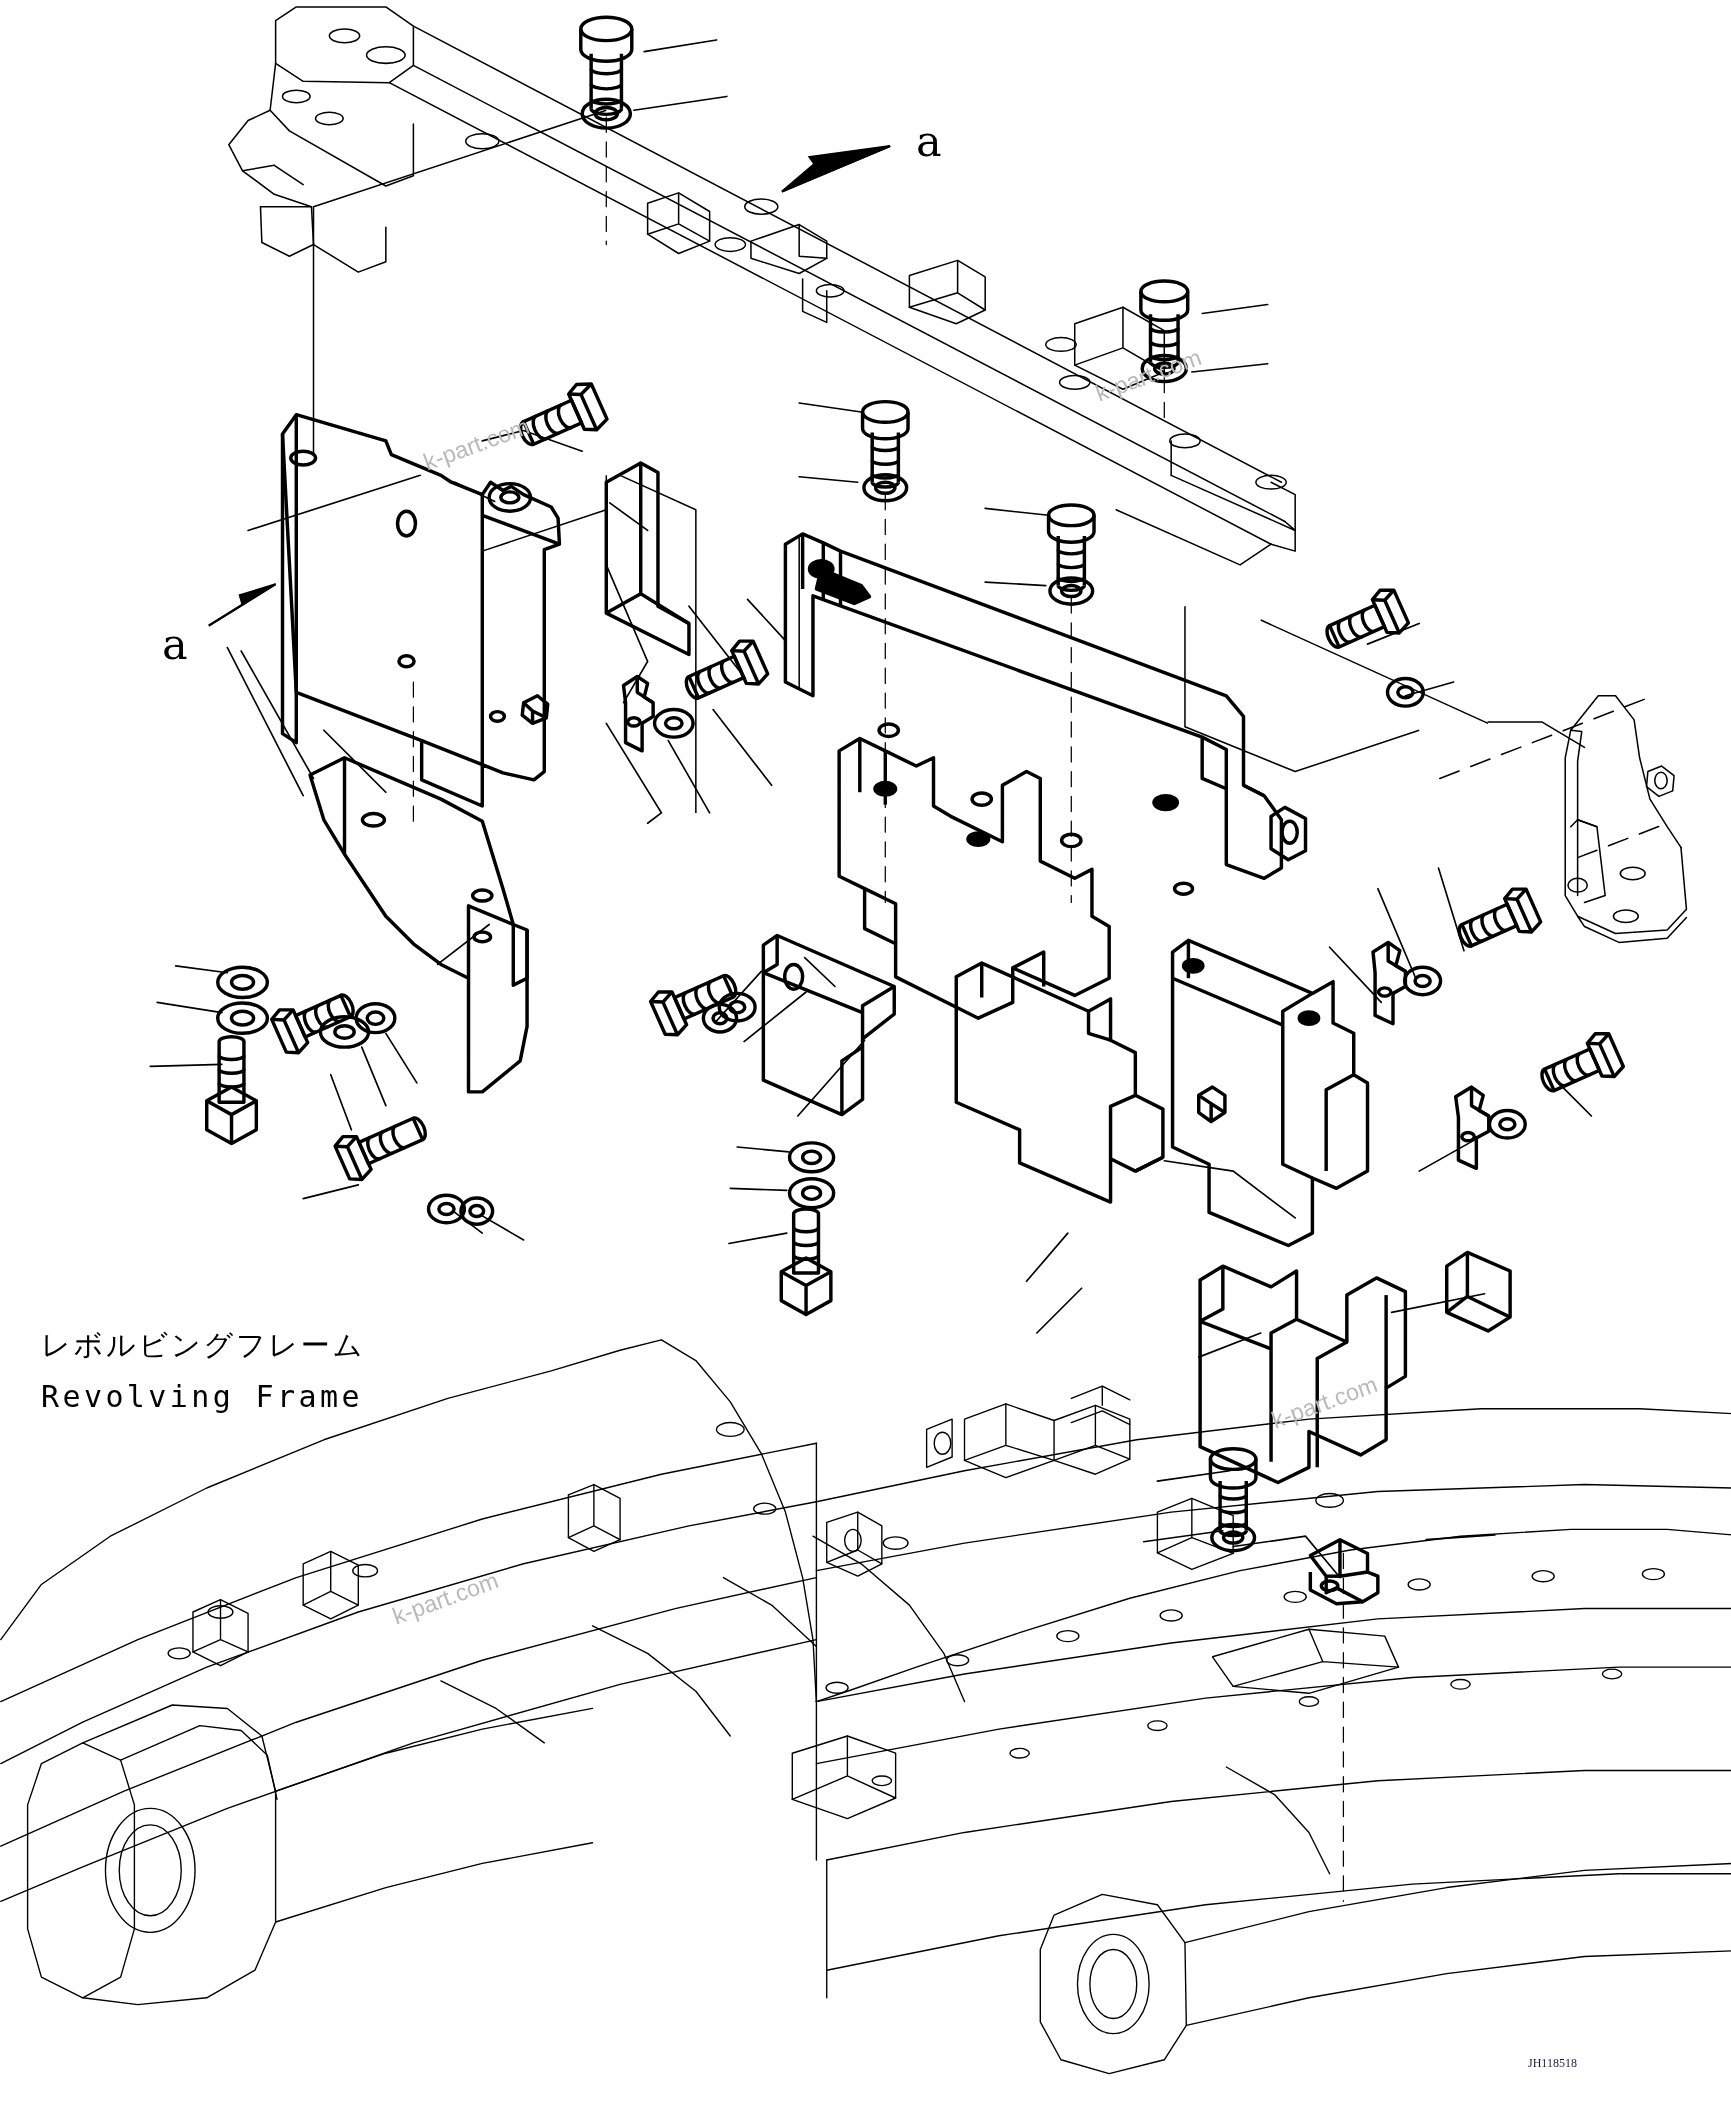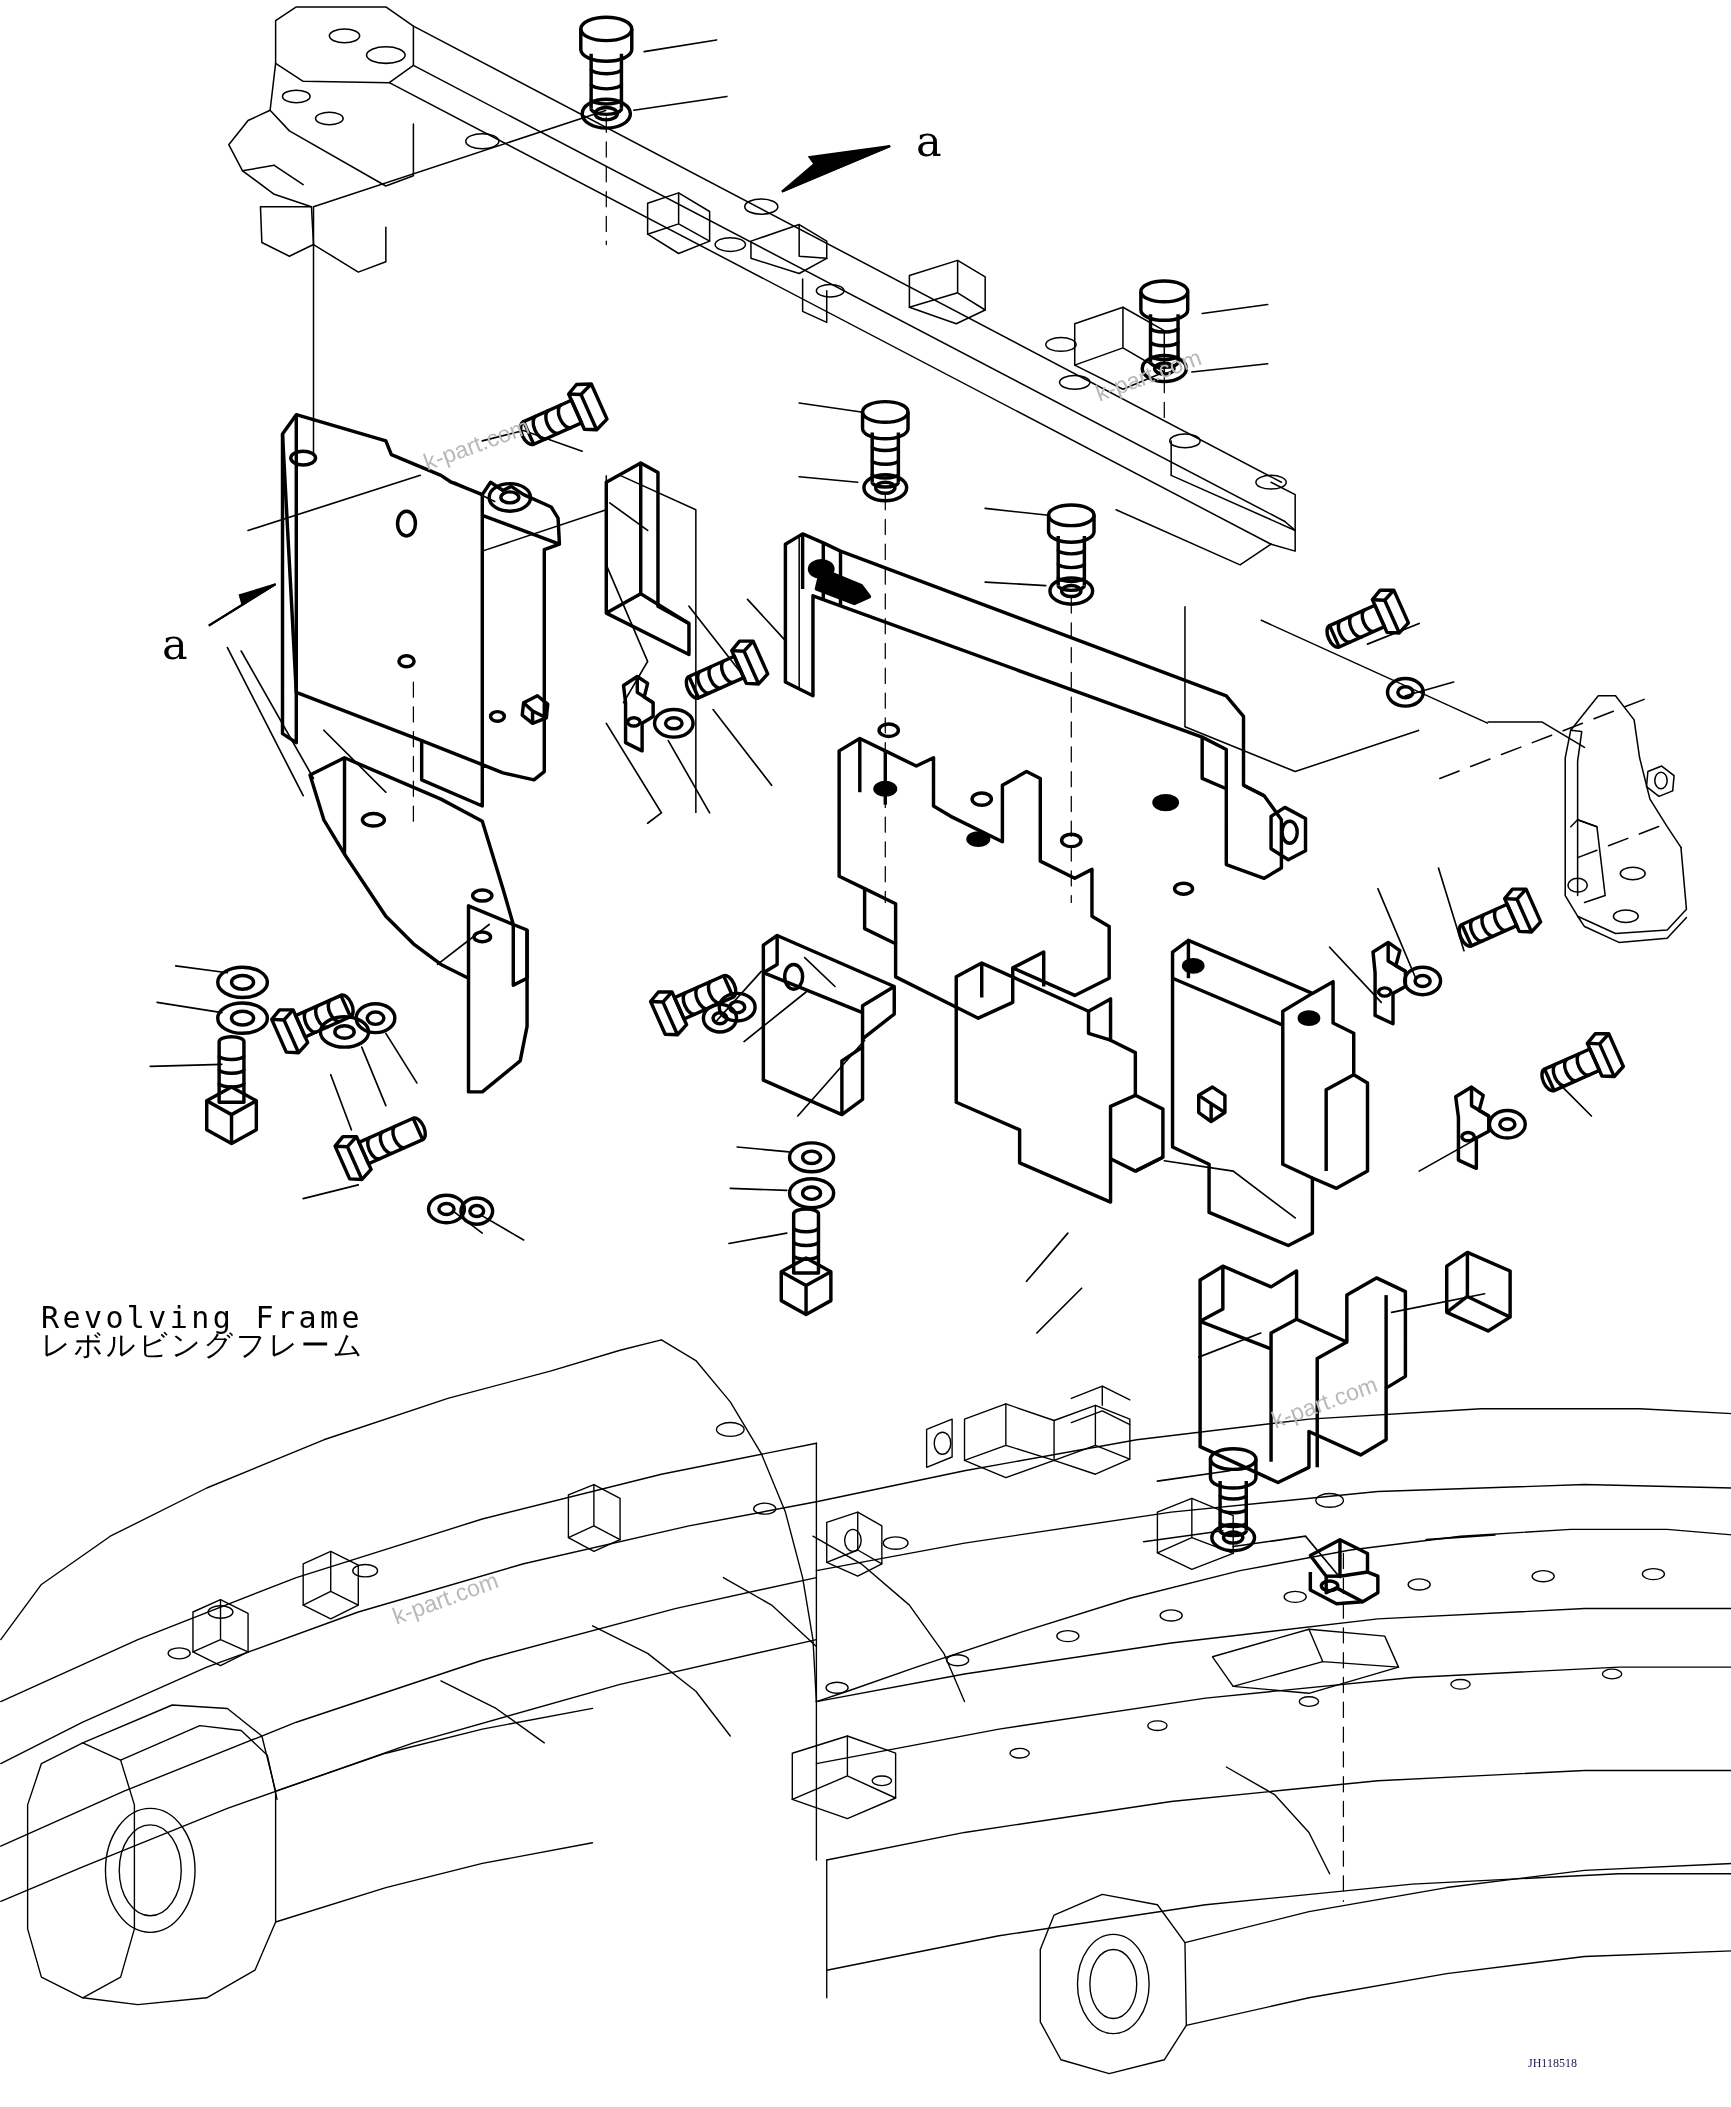--- a/index.html
+++ b/index.html
@@ -33,21 +33,21 @@
     top: 1326px;
     font-family: Liberation Sans, sans-serif;
     font-size: 29px;
     letter-spacing: 2.8px;
     color: #000;
     white-space: nowrap;
   }
   .cap-en {
     position: absolute;
     left: 41px;
-    top: 1300px;
+    top: 1379px;
     font-family: "DejaVu Sans Mono", monospace;
     font-size: 30px;
     letter-spacing: 3.4px;
     color: #000;
     white-space: nowrap;
   }
   .sect-a {
     position: absolute;
     font-family: "DejaVu Serif", serif;
     font-size: 43px;

